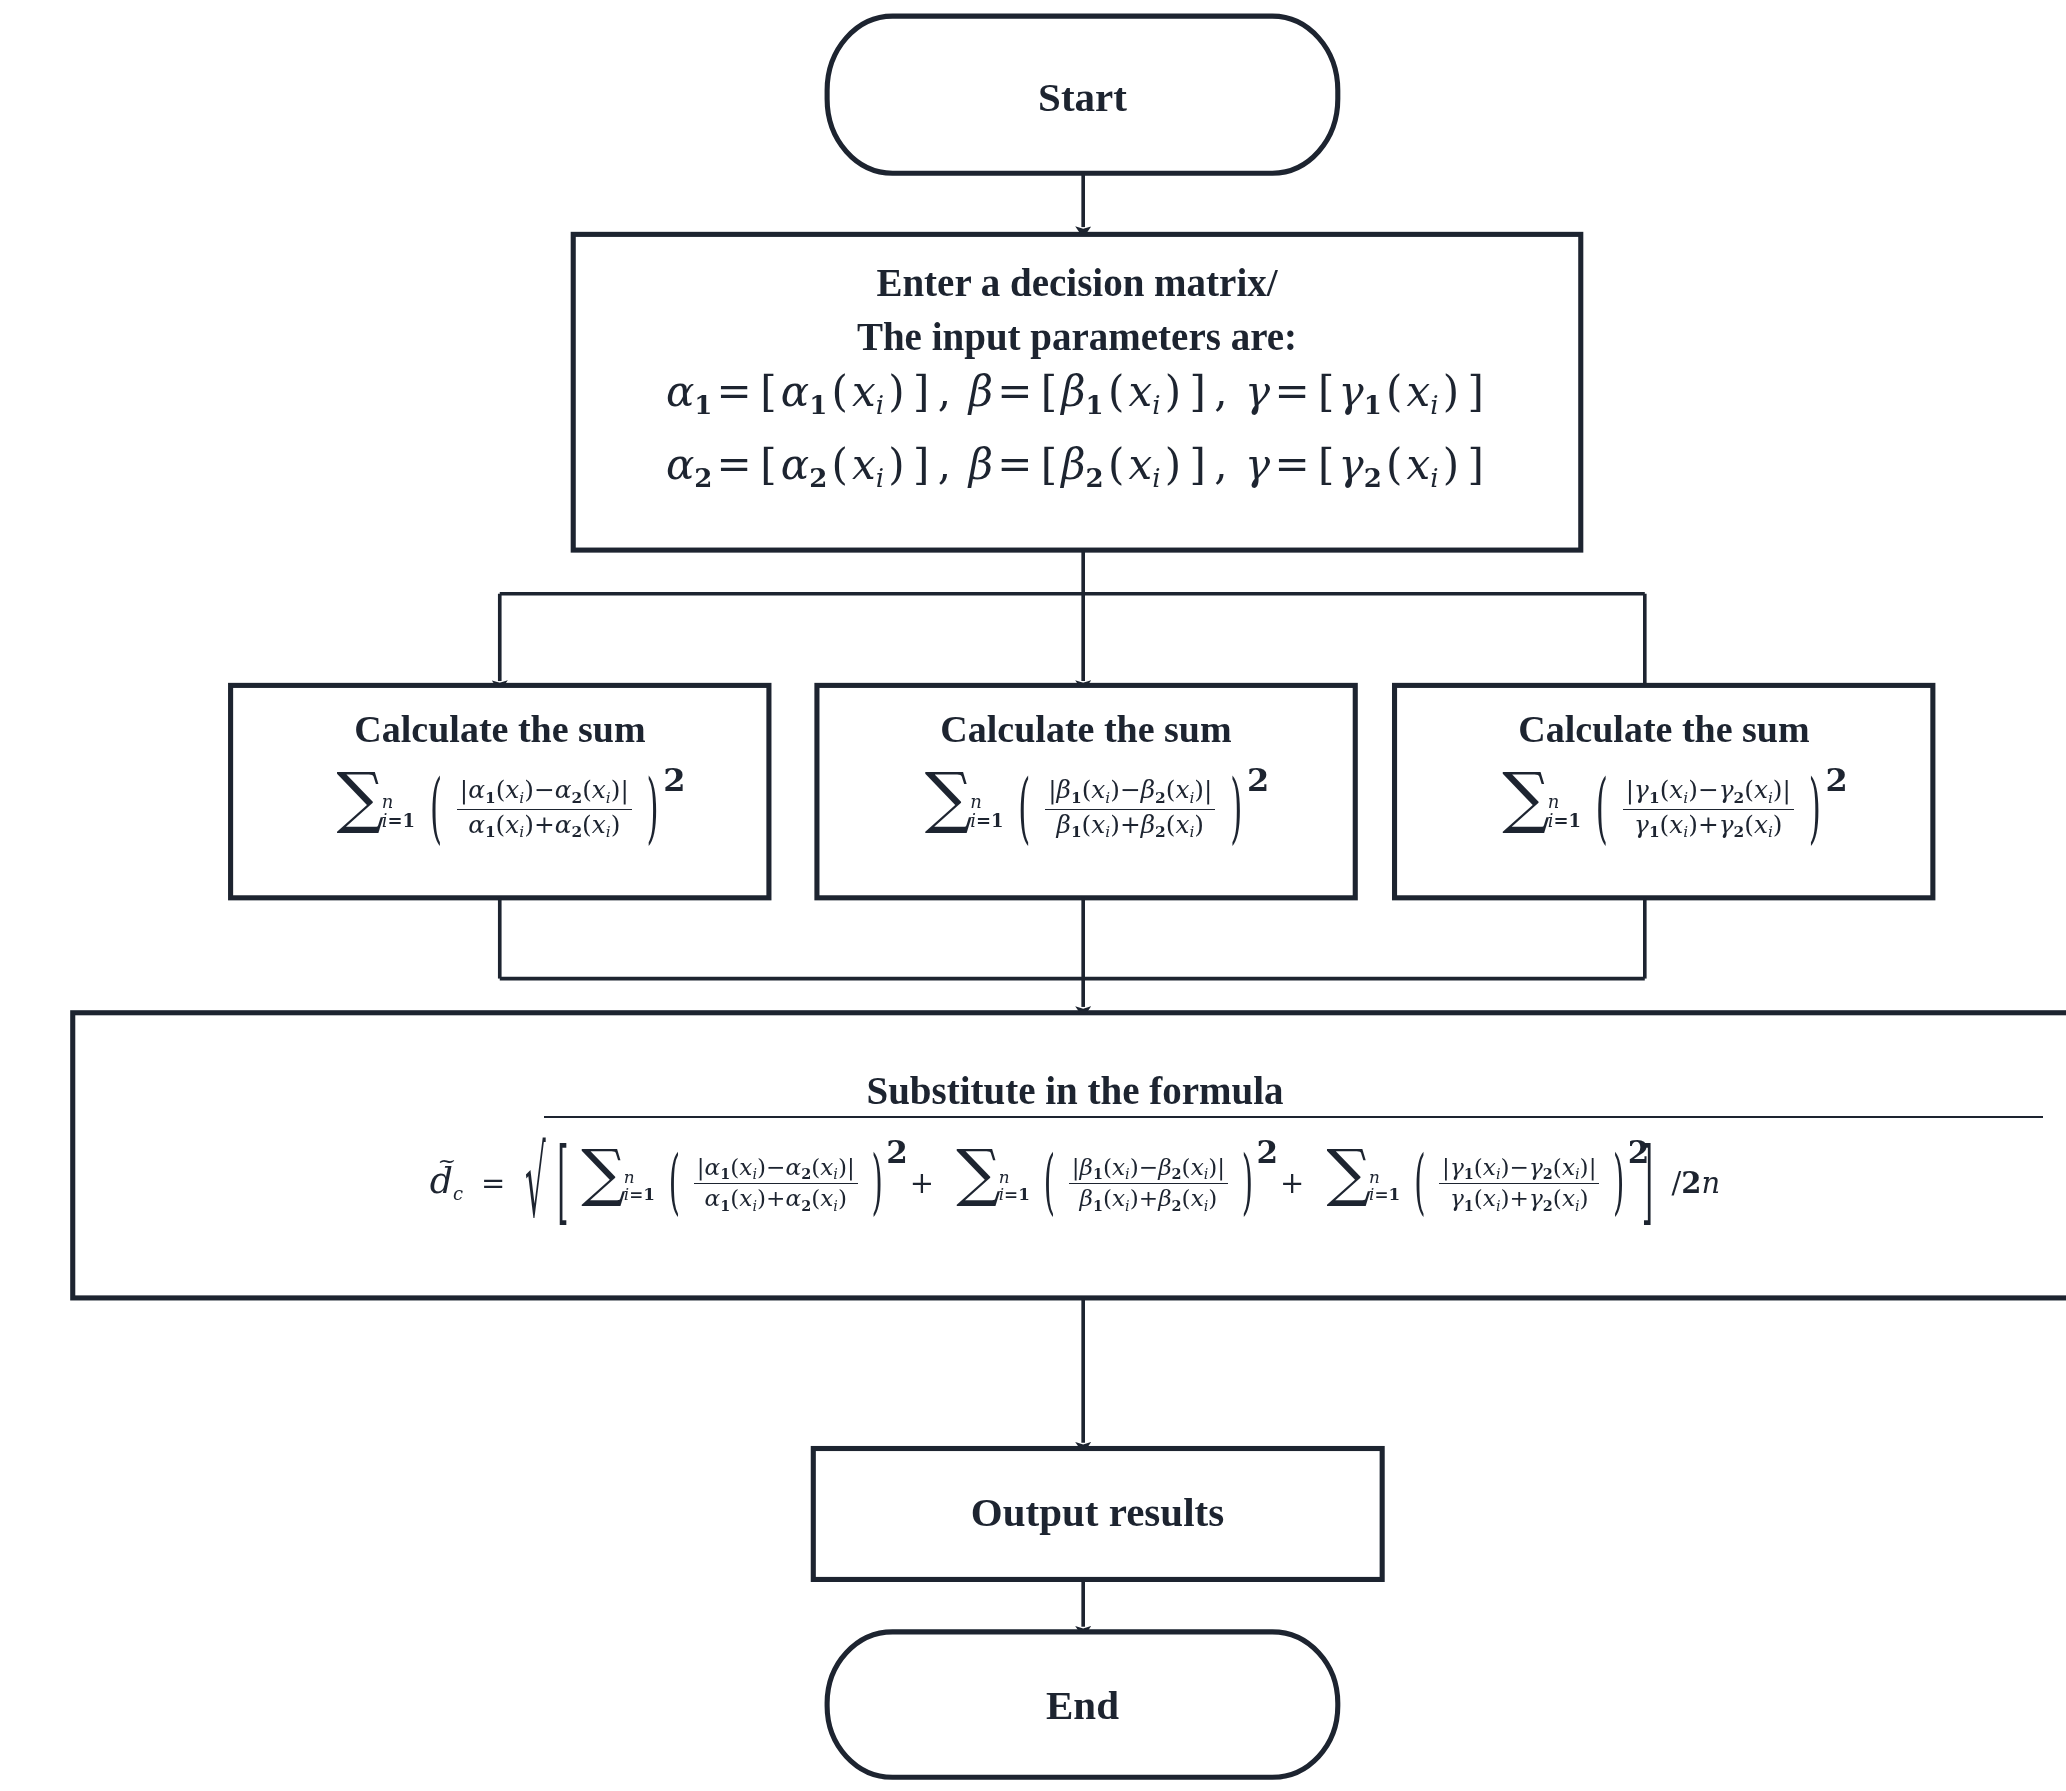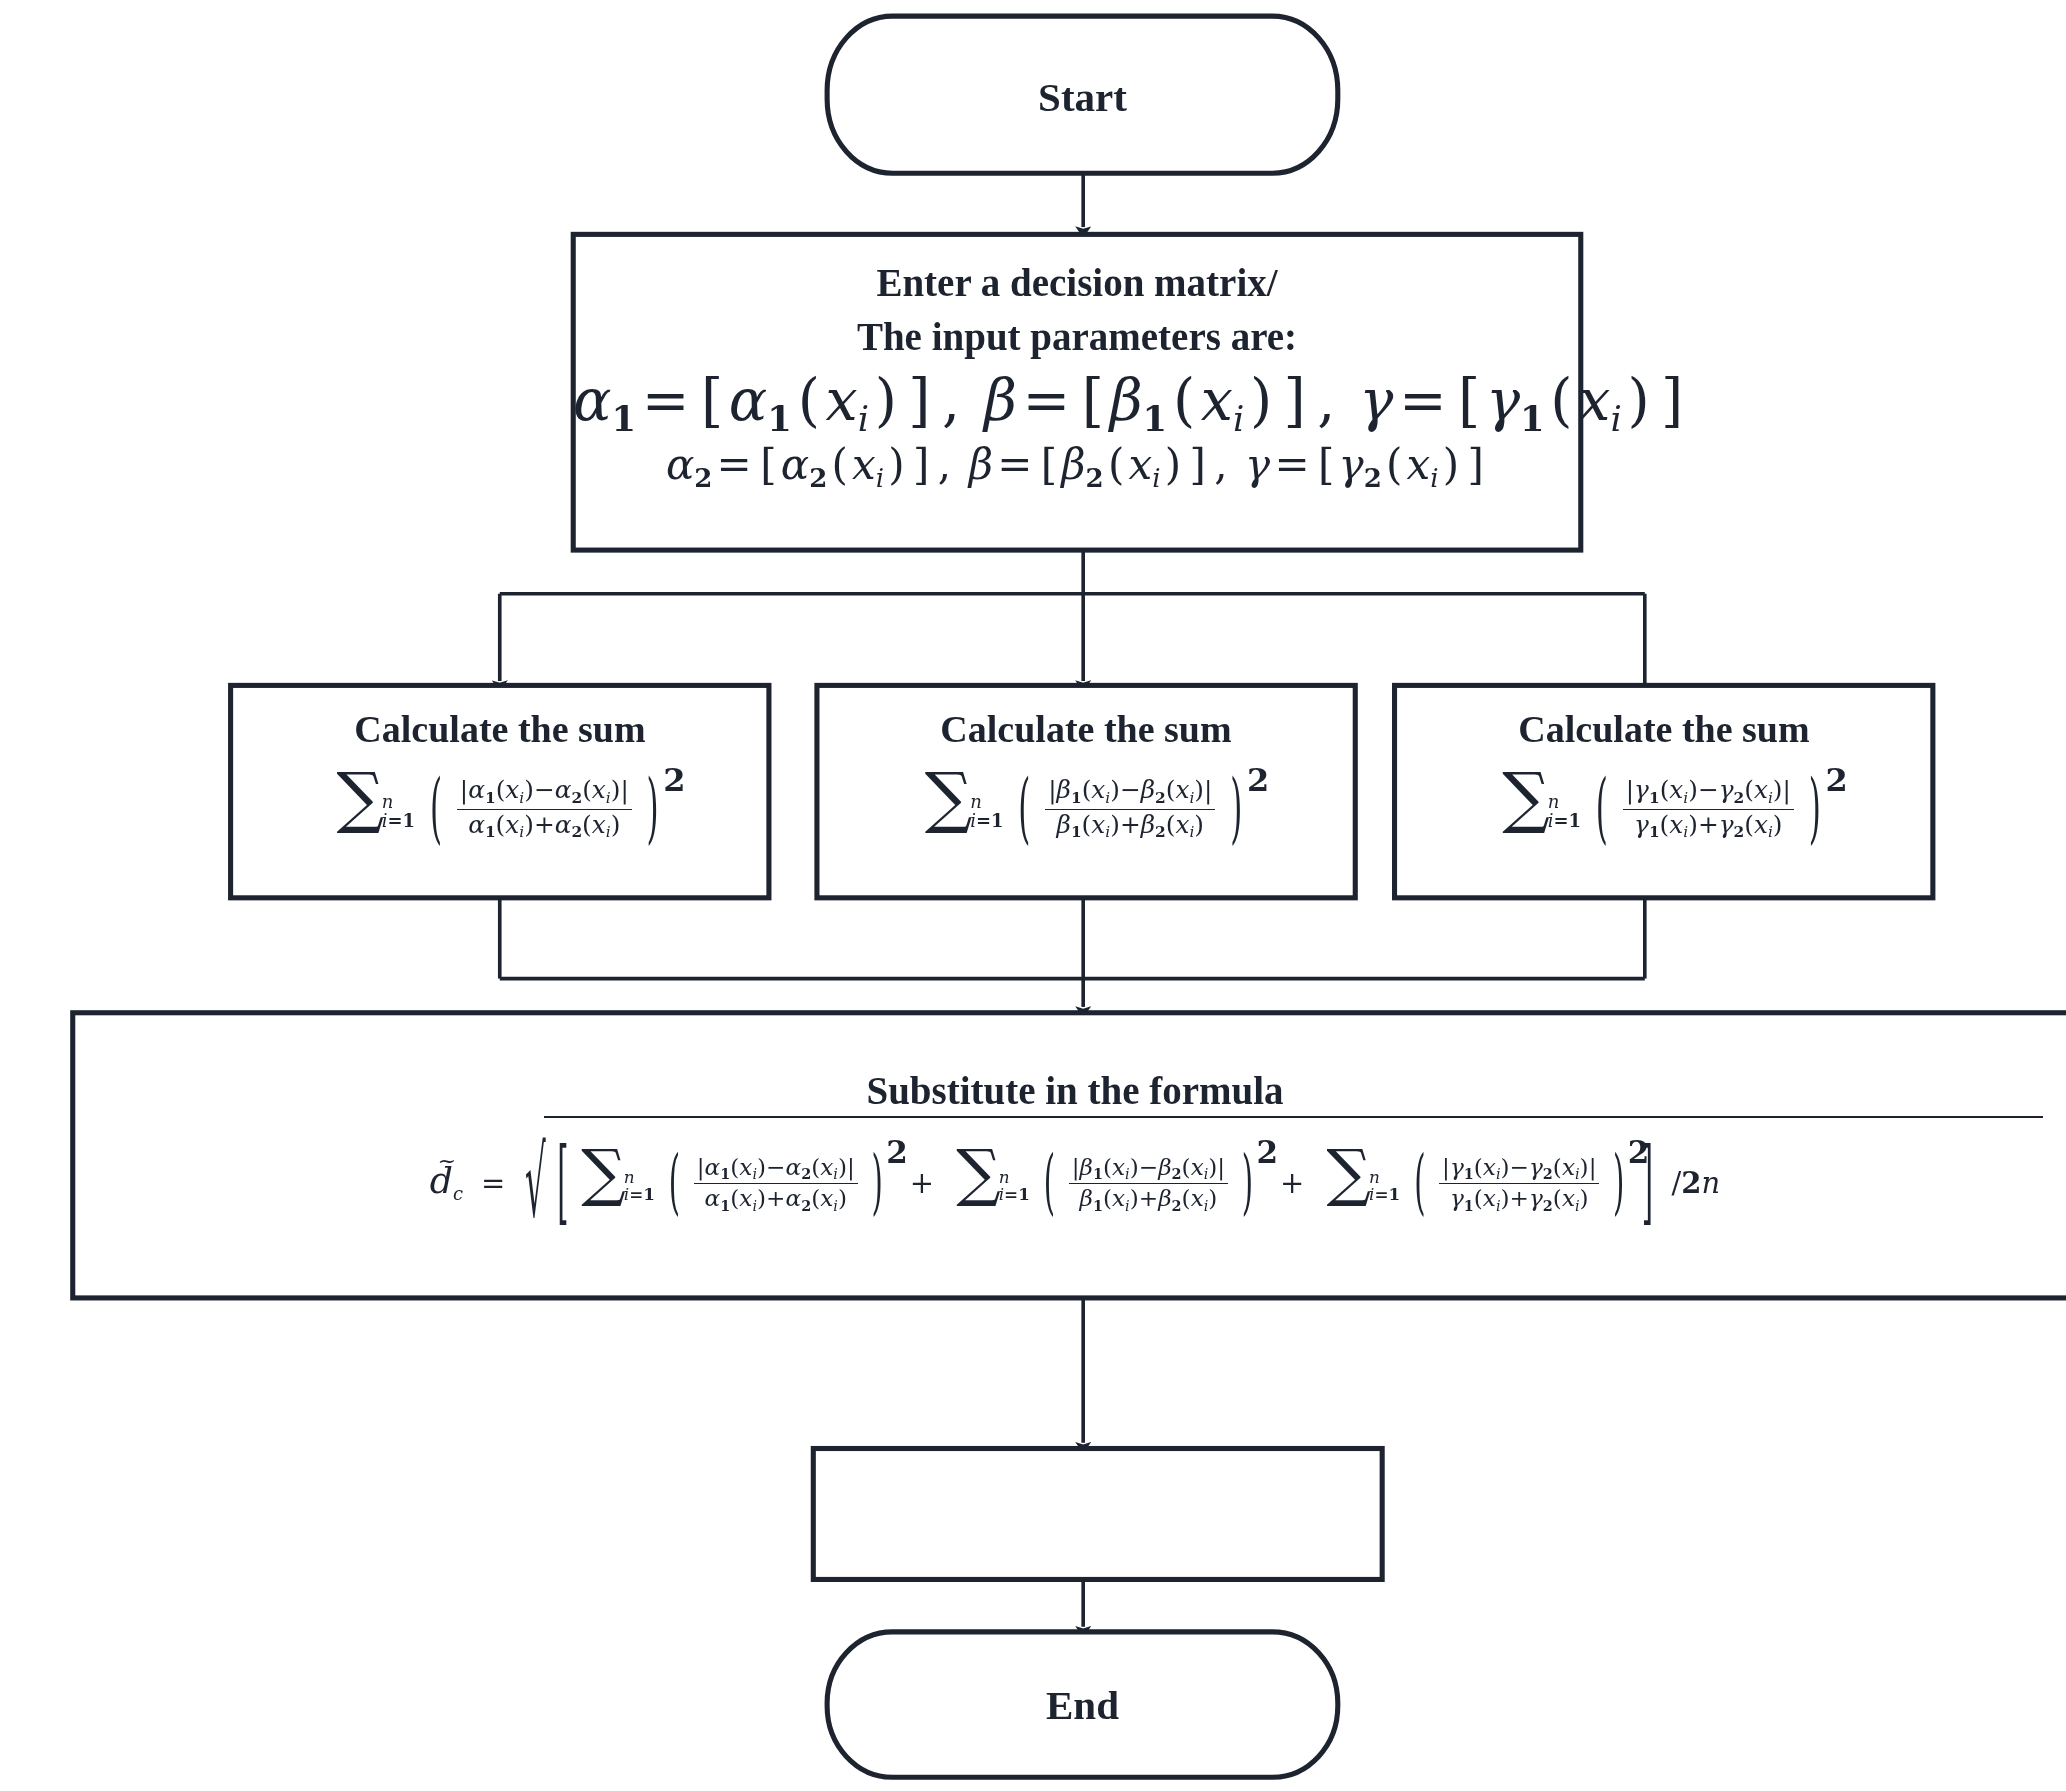--- a/index.html
+++ b/index.html
@@ -86,21 +86,21 @@
     <line x1="1434" y1="2171" x2="1434" y2="2236" stroke="#1d2430" stroke-width="5" marker-end="url(#ah)"></line>
 
     <rect x="1082" y="2243" width="702" height="200" rx="90" ry="98" fill="#ffffff" stroke="#1d2430" stroke-width="7"></rect>
   </svg>
 
   <div class="node-label bold" style="left:787px;top:73px;width:511px;font-size:41px;">Start</div>
 
   <div class="node-label bold" style="left:533px;top:260px;width:1008px;font-size:39px;text-align:center;">Enter a decision matrix/</div>
   <div class="node-label bold" style="left:533px;top:314px;width:1008px;font-size:39px;">The input parameters are:</div>
 
-  <div class="node-label" style="left:533px;top:367px;width:1008px;font-size:57px;">
+  <div class="node-label" style="left:533px;top:367px;width:1008px;font-size:42px;">
     <span class="math">
       <span class="mi">α</span><span class="sub mb">1</span><span class="op">=</span><span class="op">[</span><span class="mi">α</span><span class="sub mb">1</span><span class="op">(</span><span class="mi">x</span><span class="sub mi">i</span><span class="op">)</span><span class="op">]</span><span class="op">,</span>
       <span class="mi">β</span><span class="op">=</span><span class="op">[</span><span class="mi">β</span><span class="sub mb">1</span><span class="op">(</span><span class="mi">x</span><span class="sub mi">i</span><span class="op">)</span><span class="op">]</span><span class="op">,</span>
       <span class="mi">γ</span><span class="op">=</span><span class="op">[</span><span class="mi">γ</span><span class="sub mb">1</span><span class="op">(</span><span class="mi">x</span><span class="sub mi">i</span><span class="op">)</span><span class="op">]</span>
     </span>
   </div>
   <div class="node-label" style="left:533px;top:440px;width:1008px;font-size:42px;">
     <span class="math">
       <span class="mi">α</span><span class="sub mb">2</span><span class="op">=</span><span class="op">[</span><span class="mi">α</span><span class="sub mb">2</span><span class="op">(</span><span class="mi">x</span><span class="sub mi">i</span><span class="op">)</span><span class="op">]</span><span class="op">,</span>
       <span class="mi">β</span><span class="op">=</span><span class="op">[</span><span class="mi">β</span><span class="sub mb">2</span><span class="op">(</span><span class="mi">x</span><span class="sub mi">i</span><span class="op">)</span><span class="op">]</span><span class="op">,</span>
@@ -196,17 +196,18 @@
           </span>
           <span class="paren">)</span>
           <span class="pw" style="top:-14.6px;right:-20.4px;font-size:31px;">2</span>
         </span>
         <span class="brack">]</span>
         <span style="font-style:normal;padding-left:.2em;">/<span class="mb">2</span><span class="mi">n</span></span>
       </span>
     </span>
   </div>
 
+  <div class="node-label bold" style="left:773px;top:1488px;width:569px;font-size:41px;">Output results</div>
 
   <div class="node-label bold" style="left:787px;top:1681px;width:511px;font-size:41px;">End</div>
 
 </div>
 
 
 </body></html>

